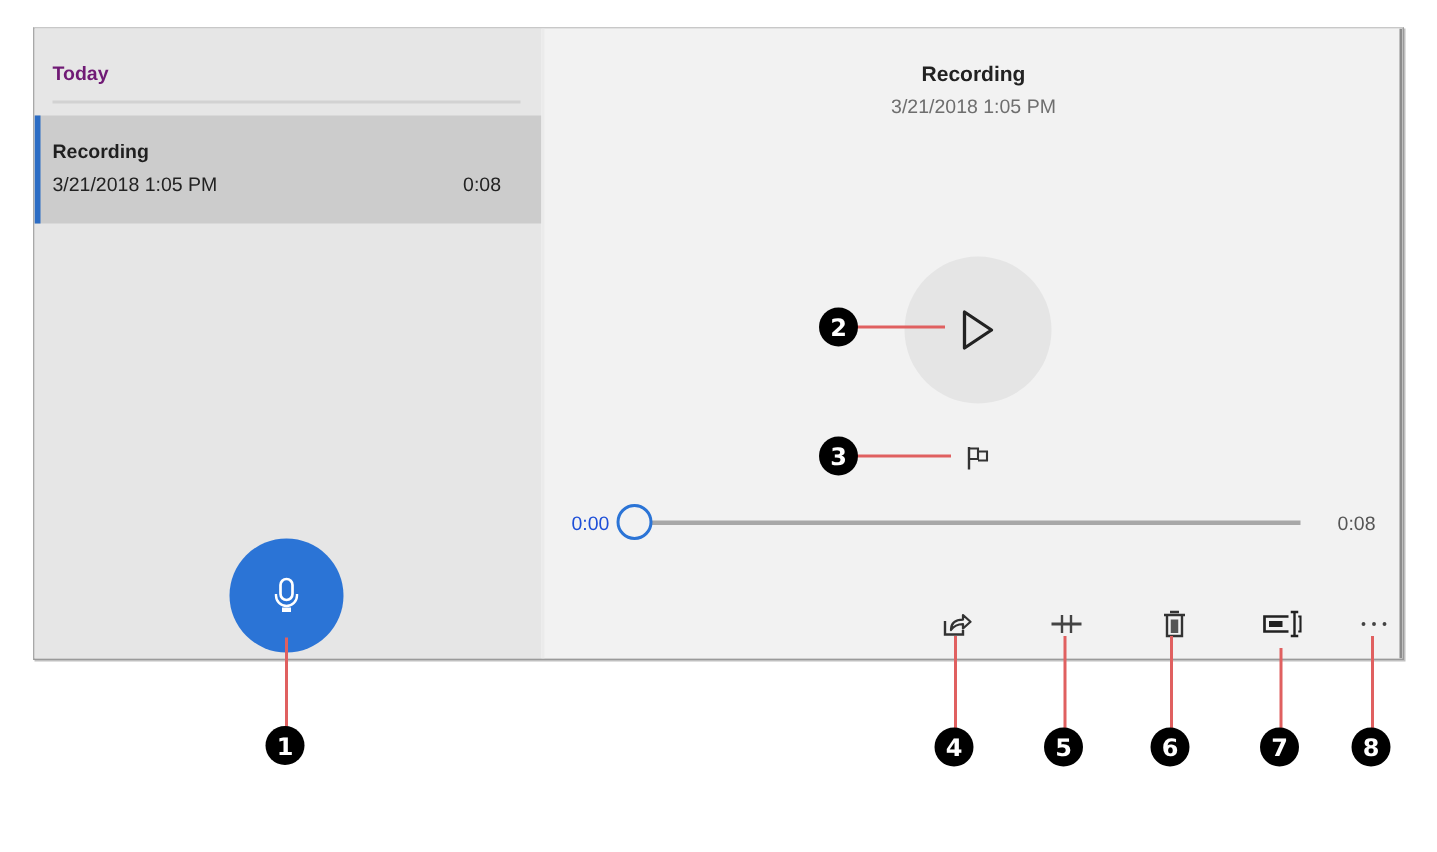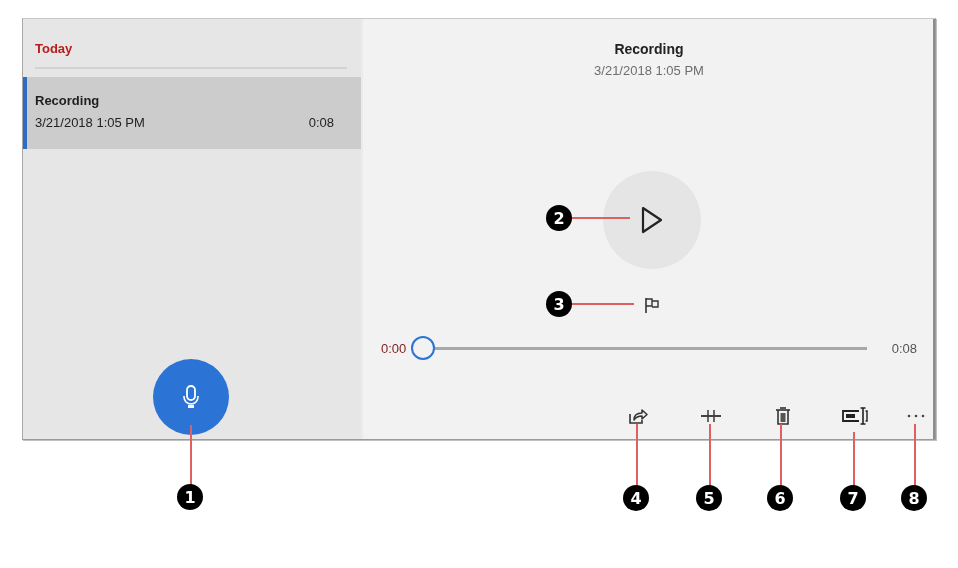--- a/index.html
+++ b/index.html
@@ -14,21 +14,21 @@
     }
     .window::after {
       content: ""; position: absolute; right: 0; top: 0; bottom: 0; width: 2px; background: #8c8c8c;
     }
 
     
     .left-pane {
       position: absolute; left: 0; top: 0; width: 338px; height: 100%; background: #e6e6e6;
     }
     .group-header {
-      position: absolute; left: 12px; top: 22px; font-size: 13px; font-weight: bold; color: #b91c1c;
+      position: absolute; left: 12px; top: 22px; font-size: 13px; font-weight: bold; color: #701a75;
     }
     .group-divider {
       position: absolute; left: 12px; right: 14px; top: 48px; height: 2px; background: #d2d2d2;
     }
     .rec-item {
       position: absolute; left: 0; top: 58px; width: 338px; height: 72px; background: #cccccc;
       cursor: pointer;
     }
     .rec-item .accent {
       position: absolute; left: 0; top: 0; width: 4px; height: 100%; background: #2b6cc4;
@@ -61,21 +61,21 @@
     }
     .play-button {
       position: absolute; left: 240px; top: 152px; width: 98px; height: 98px; border-radius: 50%;
       background: #e5e5e5; display: flex; align-items: center; justify-content: center; cursor: pointer;
     }
     .flag-button {
       position: absolute; left: 278px; top: 275px; width: 22px; height: 22px; display: flex;
       align-items: center; justify-content: center; cursor: pointer;
     }
     .time-start {
-      position: absolute; left: 18px; top: 322px; font-size: 13px; color: #7f1d1d;
+      position: absolute; left: 18px; top: 322px; font-size: 13px; color: #1d4ed8;
     }
     .time-end {
       position: absolute; right: 18px; top: 322px; font-size: 13px; color: #555;
     }
     .slider-track {
       position: absolute; left: 60px; right: 68px; top: 328px; height: 3px; background: #a8a8a8;
     }
     .slider-fill {
       position: absolute; left: 0; top: 0; height: 100%; background: #2b74d6;
     }

